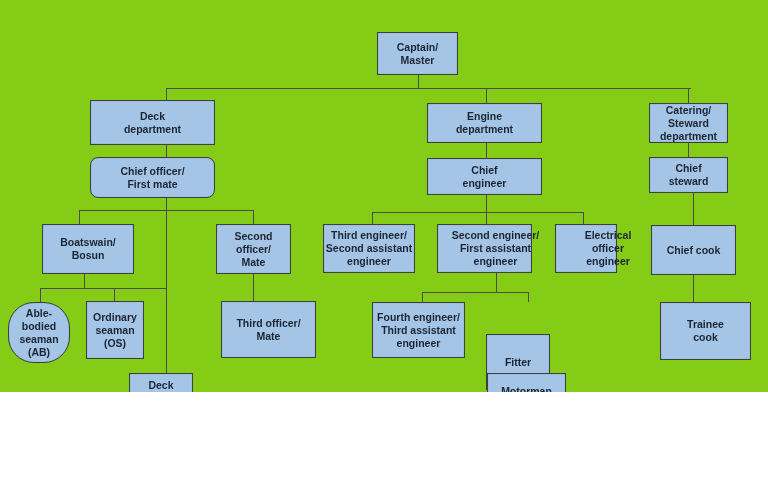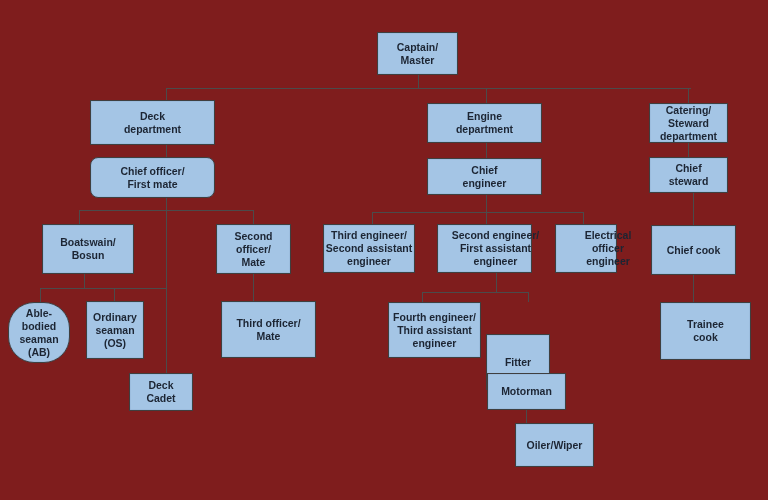--- a/index.html
+++ b/index.html
@@ -1,20 +1,20 @@
 <!DOCTYPE html>
 <html><head>
 <meta charset="utf-8">
 <style>
   html, body { margin: 0; padding: 0; background: #ffffff; }
   .canvas {
     position: relative;
     width: 768px;
-    height: 500px;
-    background: #7f1d1d;
+    height: 392px;
+    background: #84cc16;
     font-family: "Liberation Sans", sans-serif;
     overflow: hidden;
   }
   .node {
     position: absolute;
     box-sizing: border-box;
     background: #a4c5e5;
     border: 1.5px solid #3f3f3f;
     color: #1c2533;
     font-weight: bold;
@@ -100,21 +100,21 @@
 engineer</div>
   <div class="node" style="left:323px;top:224px;width:92px;height:49px;">Third engineer/
 Second assistant
 engineer</div>
   <div class="node" style="left:437px;top:224px;width:95px;height:49px;padding-left:22px;">Second engineer/
 First assistant
 engineer</div>
   <div class="node" style="left:555px;top:224px;width:62px;height:49px;padding-left:44px;">Electrical
 officer
 engineer</div>
-  <div class="node" style="left:388px;top:302px;width:93px;height:56px;">Fourth engineer/
+  <div class="node" style="left:372px;top:302px;width:93px;height:56px;">Fourth engineer/
 Third assistant
 engineer</div>
   <div class="node" style="left:486px;top:302px;width:64px;height:56px;margin-top:32px;">Fitter</div>
   <div class="node" style="left:487px;top:373px;width:79px;height:37px;">Motorman</div>
   <div class="node" style="left:487px;top:423px;width:79px;height:44px;margin-left:28px;">Oiler/Wiper</div>
 
   <div class="node" style="left:649px;top:103px;width:79px;height:40px;">Catering/
 Steward
 department</div>
   <div class="node" style="left:649px;top:157px;width:79px;height:36px;">Chief

